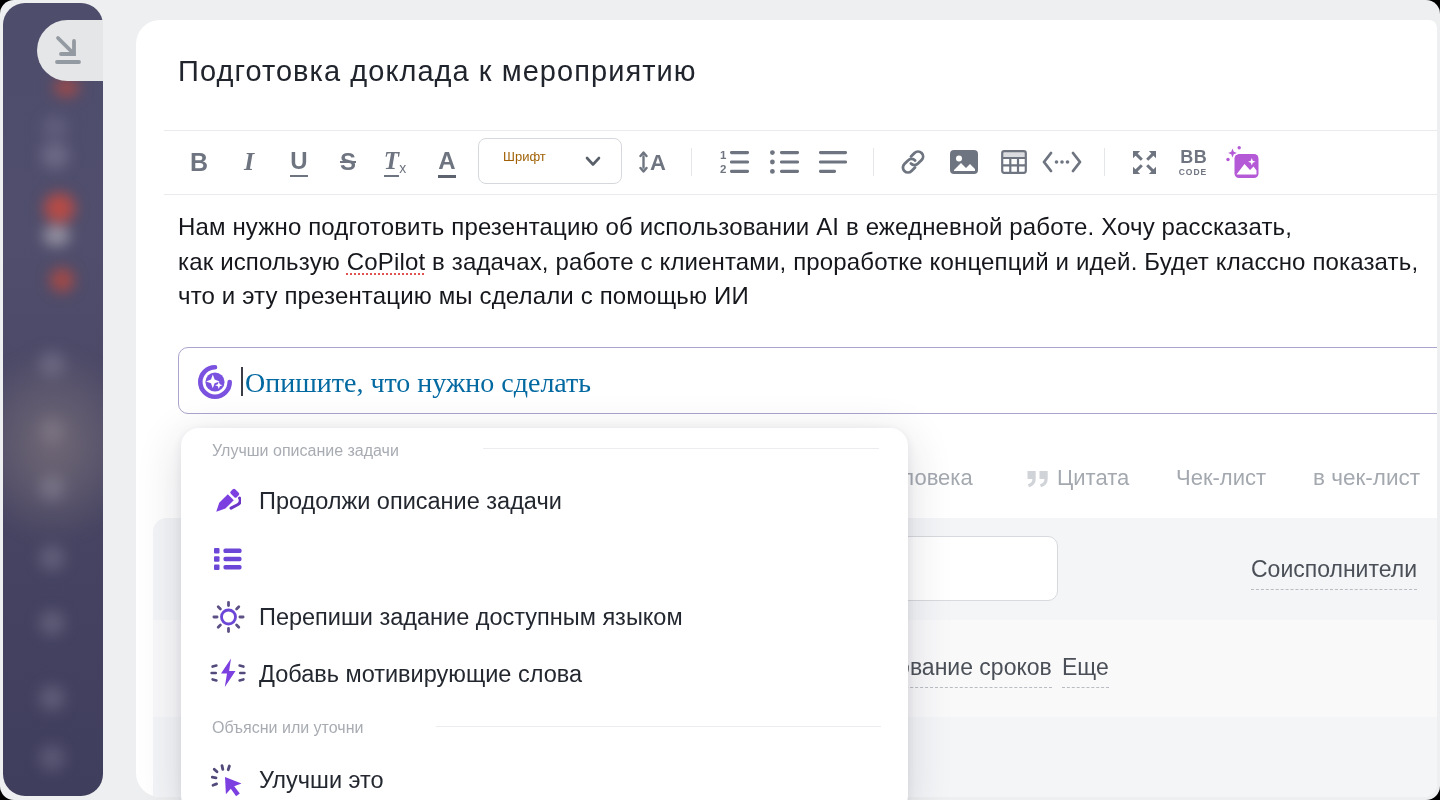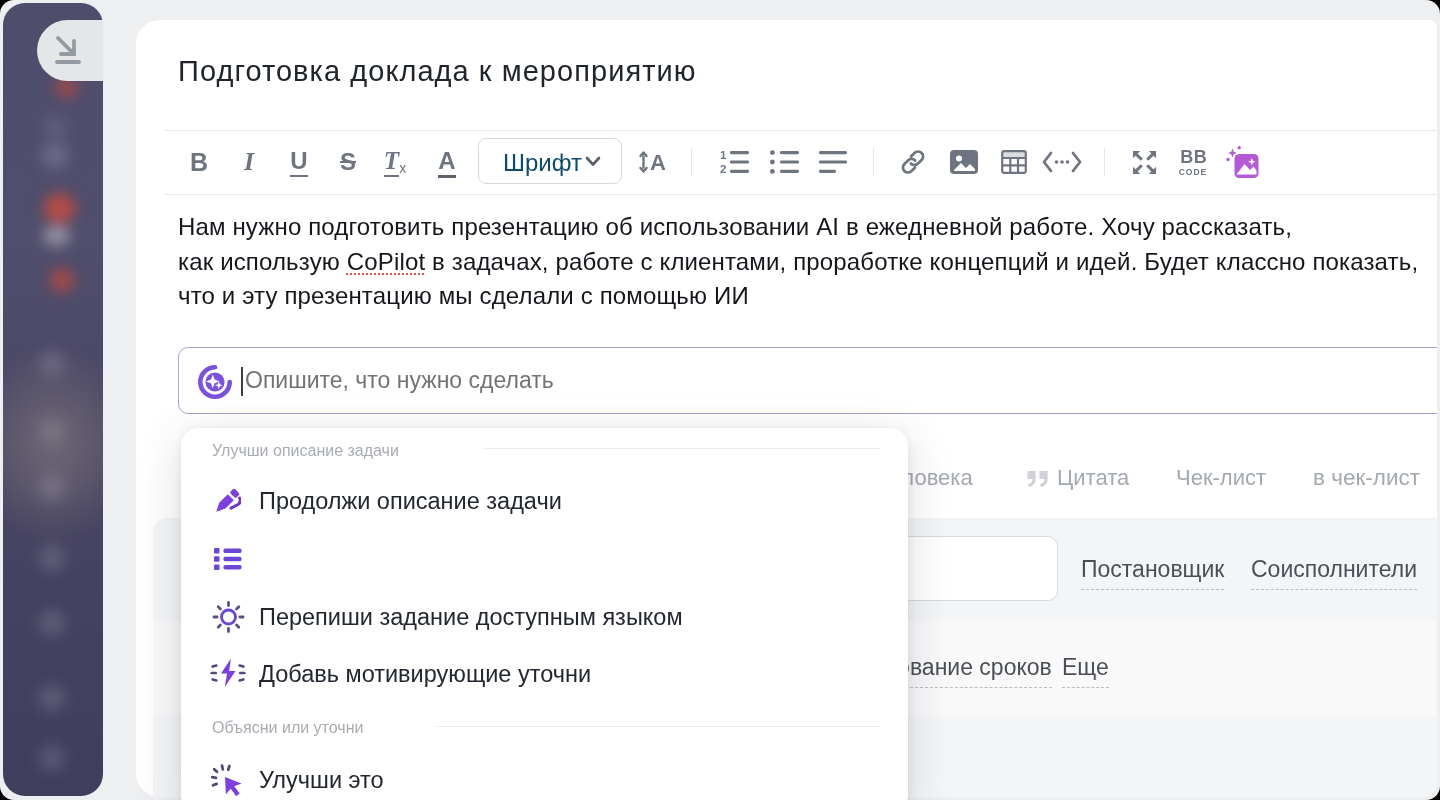--- a/index.html
+++ b/index.html
@@ -29,21 +29,21 @@
   .vsep { position:absolute; top:18px; width:1px; height:28px; background:#e4e6e9; }
   
   .bodytext { position:absolute; left:42px; top:190px; width:1280px;
               font-size:24px; letter-spacing:0.15px; line-height:34.5px; color:#15171c; white-space:nowrap; }
   .spell { text-decoration:underline; text-decoration-style:dotted; text-decoration-color:#e05252; text-decoration-thickness:2px; text-underline-offset:4px; }
   
   .cp-input { position:absolute; left:42px; top:327px; width:1270px; height:67px;
               background:#fff; border:1.5px solid #aaa5cc; border-radius:10px; }
   .cp-icon { position:absolute; left:19px; top:17px; }
   .cp-caret { position:absolute; left:62px; top:19px; width:2px; height:29px; background:#3a3d45; }
-  .cp-ph { position:absolute; left:66px; top:18.5px; font-size:23px; color:#737373; }
+  .cp-ph { position:absolute; left:66px; top:18.5px; font-size:28px; color:#0369a1;font-family:Liberation Serif, serif; }
   
   .row-tabs { position:absolute; left:0; top:445px; right:0; height:30px; color:#a4a9b0; font-size:22px; }
   
   .panel { position:absolute; left:17px; top:498px; right:-10px; bottom:0;
            background:#f4f5f7; border-radius:14px 0 0 0; }
   .band2 { position:absolute; left:0; right:0; top:102px; height:97px; background:#f9f9fa; }
   .fld { position:absolute; background:#fff; border:1px solid #d6d9dd; border-radius:10px; }
   .dashed { border-bottom:1.5px dashed #b9bdc3; padding-bottom:6px; }
   
   .dropdown { position:absolute; left:181px; top:428px; width:727px; height:385px;
@@ -107,21 +107,21 @@
           <span style="font-size:24px;font-weight:600;text-decoration:line-through">S</span>
         </div>
         <div class="ticon" style="left: 242px; width: 34px;">
           <span style="font-family:'Liberation Serif',serif;font-style:italic;font-size:25px;font-weight:600;border-bottom:2.5px solid #6f7580">T</span>
           <span style="font-size:14px;margin-top:12px">x</span>
         </div>
         <div class="ticon" style="left: 296px; width: 30px;">
           <span style="font-size:24px;font-weight:600;border-bottom:3.5px solid #5d636e">A</span>
         </div>
         <div style="position:absolute;left:342px;top:8px;width:144px;height:46px;border:1px solid #d5d8dc;border-radius:8px;">
-          <span style="position:absolute;left:24px;top:10px;font-size:24px;color:#0c4a6e">Шрифт</span>
+          <span style="position:absolute;left:24px;top:10px;font-size:13px;color:#a16207">Шрифт</span>
           <svg style="position:absolute;right:20px;top:17px" width="16" height="11" viewBox="0 0 16 11">
             <path d="M2 2 L8 8.5 L14 2" fill="none" stroke="#5a606a" stroke-width="2.6" stroke-linecap="round" stroke-linejoin="round"></path>
           </svg>
         </div>
         <div class="ticon" style="left: 500px; width: 34px;">
           <svg width="28" height="26" viewBox="0 0 28 26">
             <g stroke="#6f7580" stroke-width="2.4" fill="none" stroke-linecap="round" stroke-linejoin="round">
               <path d="M4.5 7.5 L4.5 18.5 M1.5 7 L4.5 3.5 L7.5 7 M1.5 19 L4.5 22.5 L7.5 19"></path>
             </g>
             <text x="11" y="21" font-size="22" font-weight="bold" fill="#6f7580">A</text>
@@ -259,21 +259,20 @@
         <path d="M12.5 1 h8.2 v7.8 q0 6.6 -6.7 8.4 l-1.1 -2.9 q4.7 -1.5 4.5 -5.4 h-4.9 z" fill="#d0d3d7"></path>
       </svg>
       <span style="position:absolute;left:921px">Цитата</span>
       <span style="position:absolute;left:1040px">Чек-лист</span>
       <span style="position:absolute;left:1177px;font-size:22.5px">в чек-лист</span>
     </div>
 
     <div class="panel">
       <div class="band2"></div>
       <div class="fld" style="left:580px;top:18px;width:325px;height:65px"></div>
-      <span class="dashed" style="position:absolute;left:928px;top:38px;font-size:23px;color:#4b5058">Постановщик</span>
       <span class="dashed" style="position:absolute;left:1098px;top:38px;font-size:23px;color:#4b5058">Соисполнители</span>
       <span class="dashed" style="position:absolute;left:663px;top:136px;font-size:23px;color:#4b5058">Планирование сроков</span>
       <span class="dashed" style="position:absolute;left:909px;top:136px;font-size:23px;color:#4b5058">Еще</span>
     </div>
   </div>
 
   <div class="dropdown">
     <div class="dd-head" style="top:10px">Улучши описание задачи</div>
     <div style="position:absolute;left:302px;top:20px;width:396px;height:1px;background:#ebecf0"></div>
 
@@ -324,21 +323,21 @@
         <g stroke="#514a7a" stroke-width="2.6" stroke-linecap="round">
           <line x1="2.6" y1="8.6" x2="6.4" y2="7.6"></line>
           <line x1="1.6" y1="15" x2="5.8" y2="15"></line>
           <line x1="2.6" y1="21.4" x2="6.4" y2="22.4"></line>
           <line x1="29.6" y1="7.6" x2="33.4" y2="8.6"></line>
           <line x1="30.2" y1="15" x2="34.4" y2="15"></line>
           <line x1="29.6" y1="22.4" x2="33.4" y2="21.4"></line>
         </g>
       </svg>
     </div>
-    <div class="dd-item" style="top:232px">Добавь мотивирующие уточни</div>
+    <div class="dd-item" style="top:232px">Добавь мотивирующие слова</div>
 
     <div class="dd-head" style="top:287px">Объясни или уточни</div>
     <div style="position:absolute;left:255px;top:298px;width:445px;height:1px;background:#ebecf0"></div>
 
     <div class="dd-ic" style="top:336px;left:30px">
       <svg width="35" height="32" viewBox="0 0 35 32">
         <path d="M14 13 L30.5 19.5 L23.2 22.2 L28.8 29.5 L25.1 32.2 L19.8 24.8 L14.9 30.2 Z" fill="#7c3fe0"></path>
         <g stroke="#514a7a" stroke-width="2.8" stroke-linecap="round">
           <line x1="11" y1="1.6" x2="11.8" y2="5.4"></line>
           <line x1="3.2" y1="5.2" x2="6" y2="7.8"></line>

